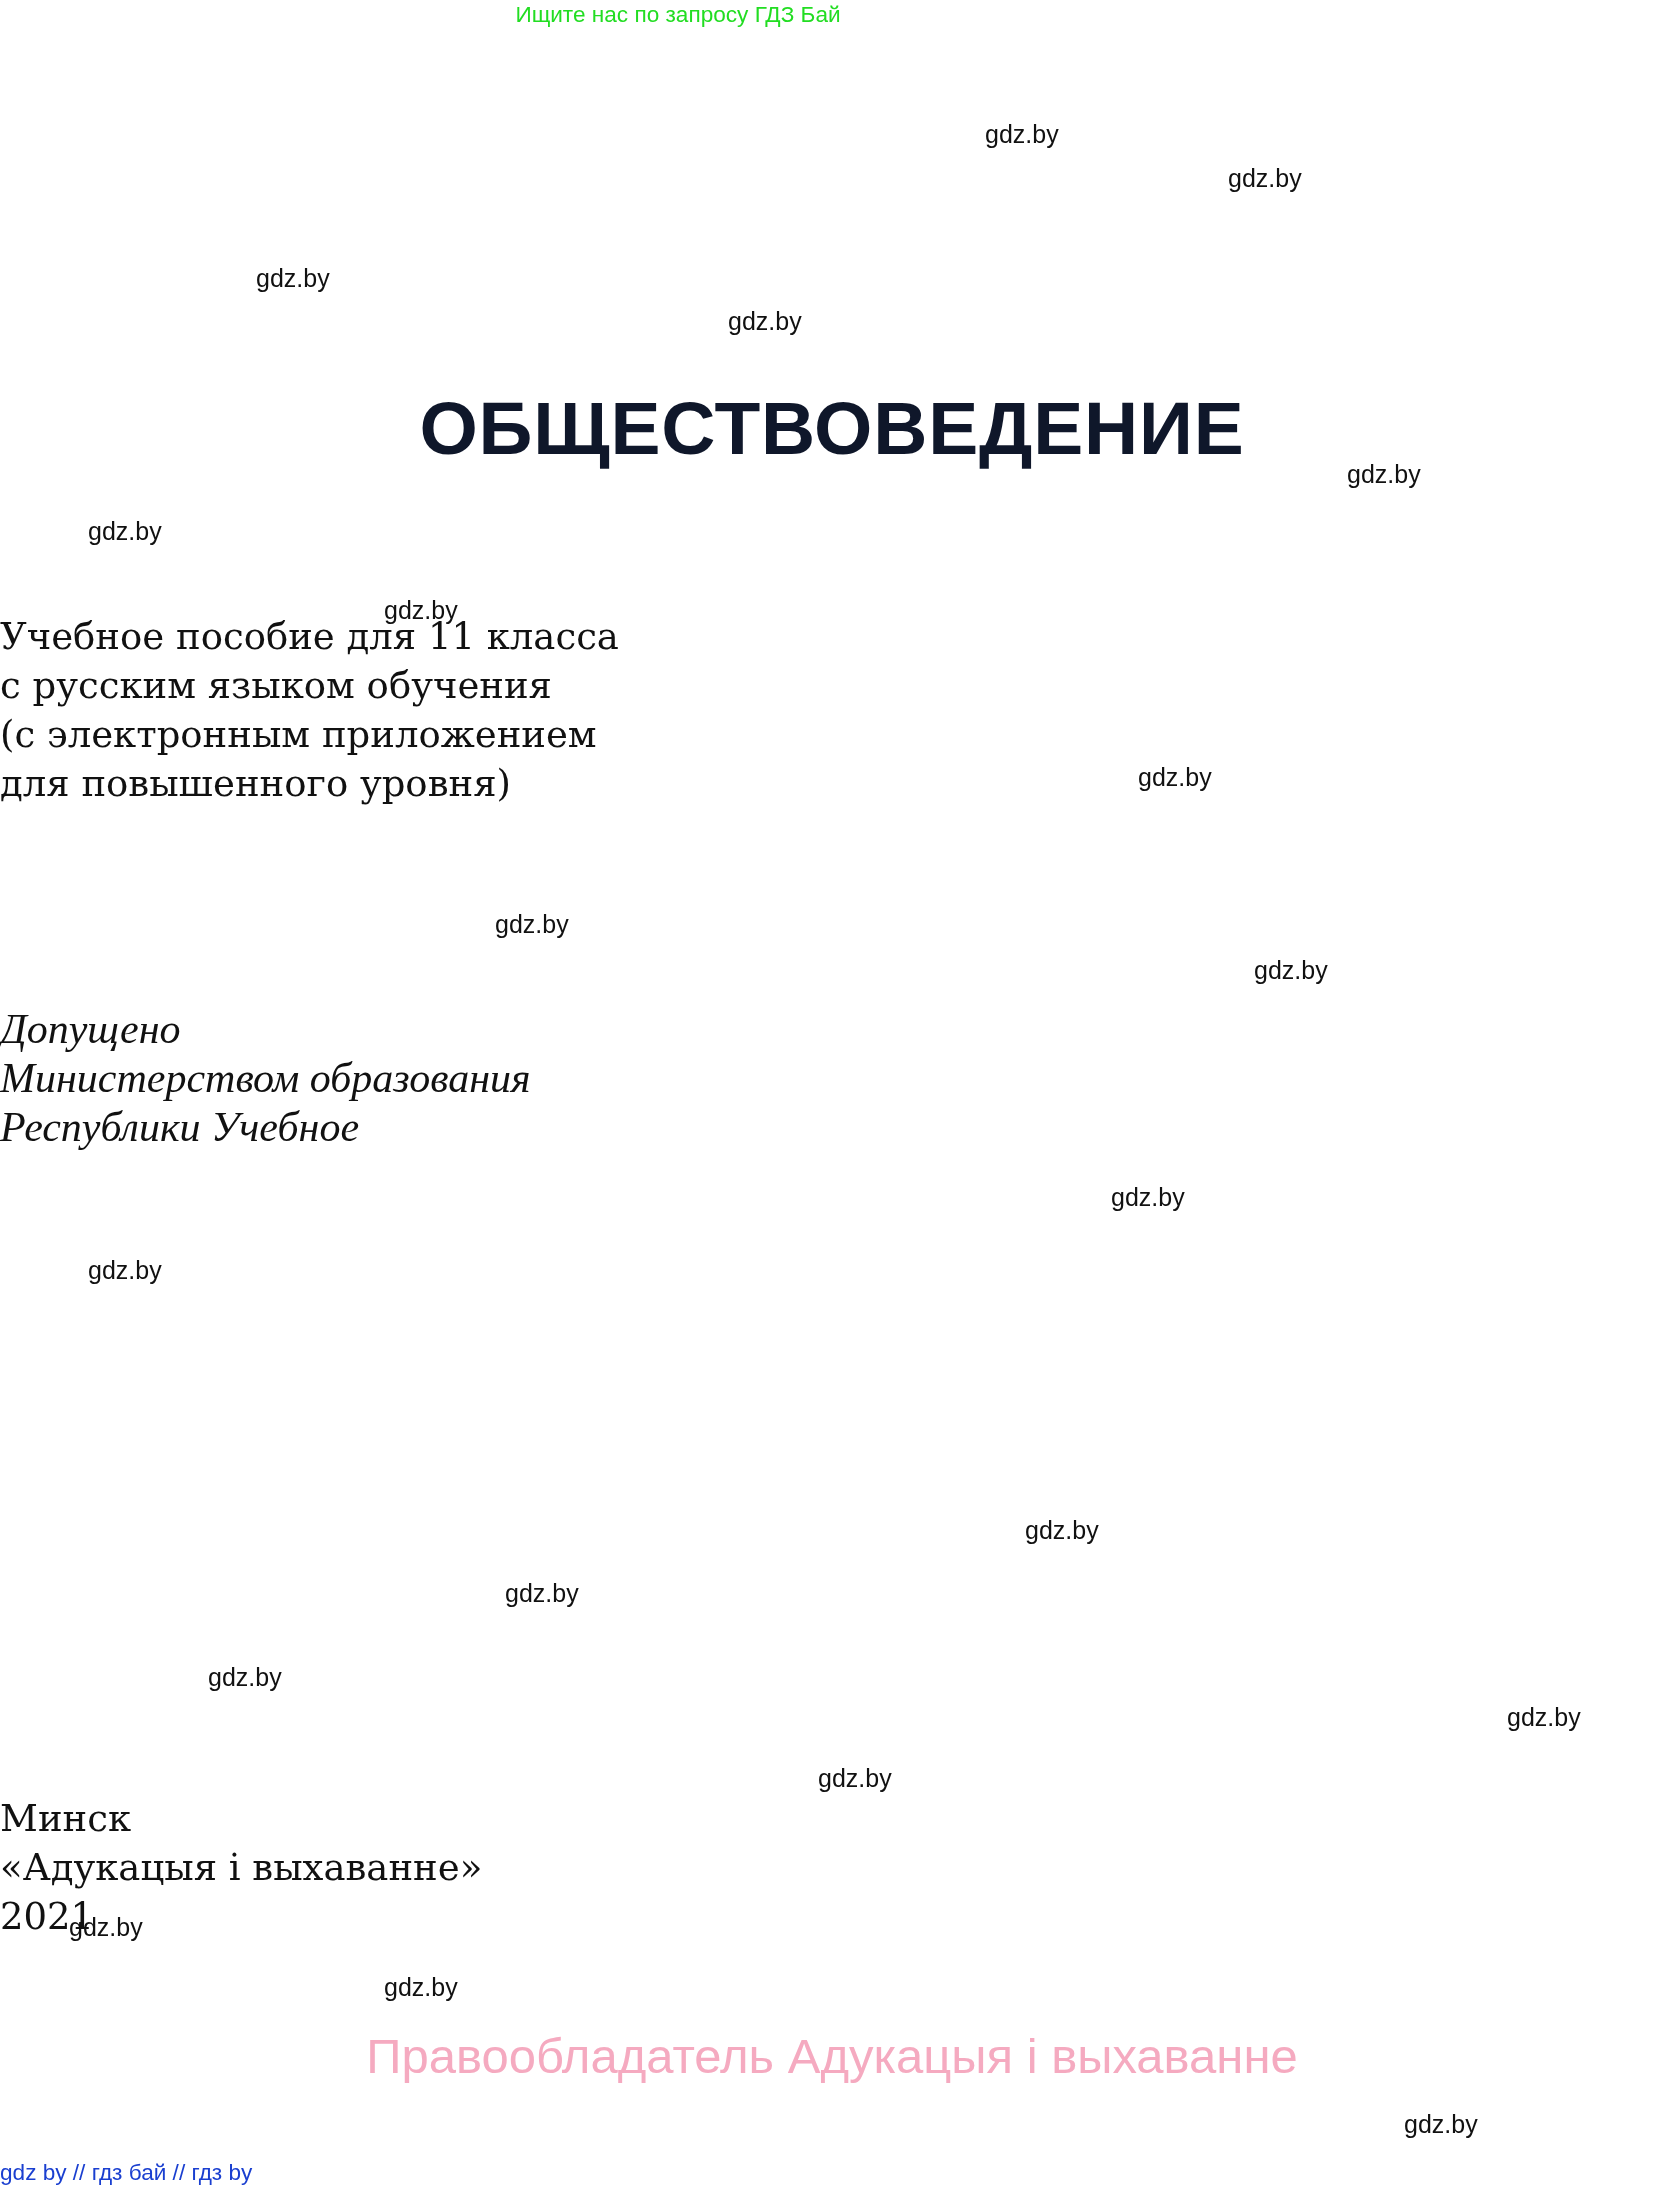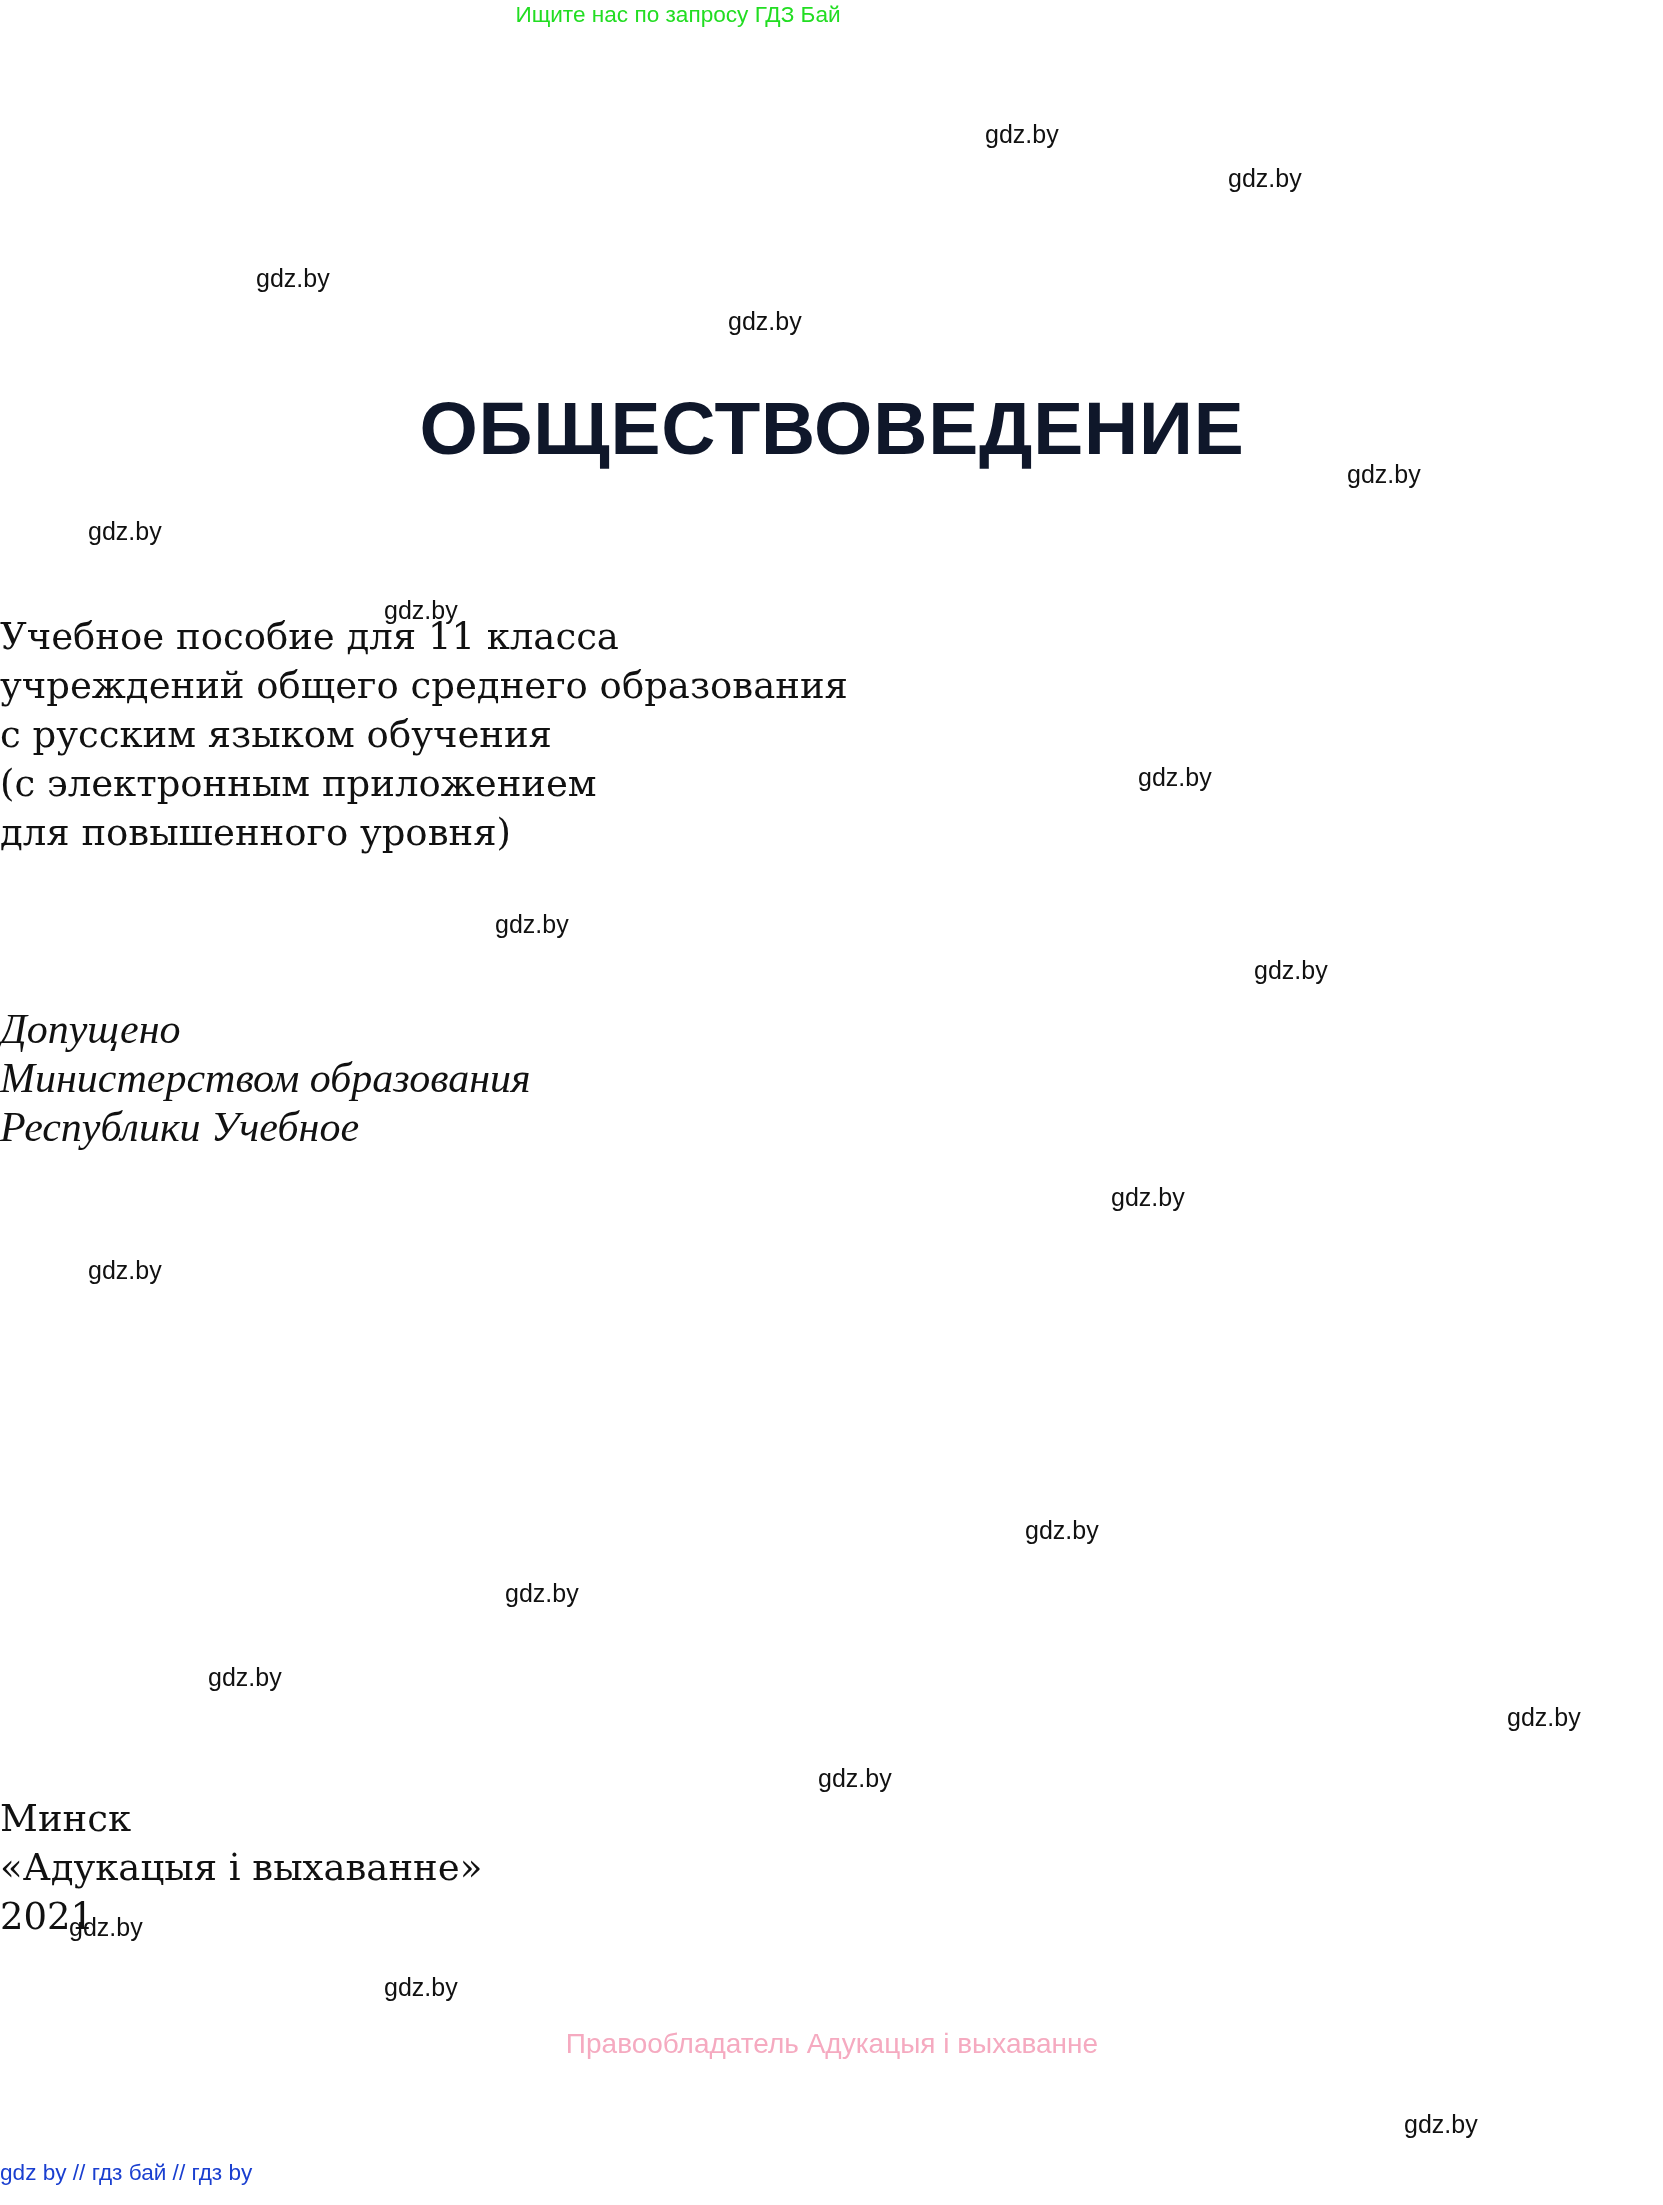--- a/index.html
+++ b/index.html
@@ -8,35 +8,34 @@
     font-family:"Liberation Sans", sans-serif; font-size:22.6px; color:#22dd22; }
   .wm { position:absolute; font-family:"Liberation Sans", sans-serif; font-size:25px; color:#111; line-height:1; transform:translateY(-50%); }
   .title { position:absolute; top:387px; left:0; width:1664px; text-align:center;
     font-family:"Liberation Sans", sans-serif; font-weight:bold; font-size:75px; color:#0f172a; letter-spacing:0.8px; line-height:1.1; }
   .serif-block { position:absolute; left:0; width:1664px; text-align:left;
     font-family:"DejaVu Serif", serif; color:#111; }
   .subtitle { top:612px; font-size:37px; line-height:49px; }
   .approval { top:1005px; font-size:37px; line-height:49px; font-style:italic; font-family:"Liberation Serif", serif; font-size:42px; }
   .imprint { top:1794px; font-size:37px; line-height:49px; }
   .rights { position:absolute; top:2028px; left:0; width:1664px; text-align:center;
-    font-family:"Liberation Sans", sans-serif; font-size:28px; color:#f5aac0; }
+    font-family:"Liberation Sans", sans-serif; font-size:49px; color:#f5aac0; }
   .footer-links { position:absolute; top:2160px; left:0; width:1400px; 
     font-family:"Liberation Sans", sans-serif; font-size:22.6px; color:#1a3fd0; }
   .line { display:block; }
 </style>
 </head>
 <body>
 
 <div class="top-banner">Ищите нас по запросу ГДЗ Бай</div>
 
 <div class="title">ОБЩЕСТВОВЕДЕНИЕ</div>
 
 <div class="serif-block subtitle">
   <span class="line">Учебное пособие для 11 класса</span>
-  <span class="line">учреждений общего среднего образования</span>
   <span class="line">с русским языком обучения</span>
   <span class="line">(с электронным приложением</span>
   <span class="line">для повышенного уровня)</span>
 </div>
 
 <div class="serif-block approval">
   <span class="line">Допущено</span>
   <span class="line">Министерством образования</span>
   <span class="line">Республики Учебное</span>
 </div>

